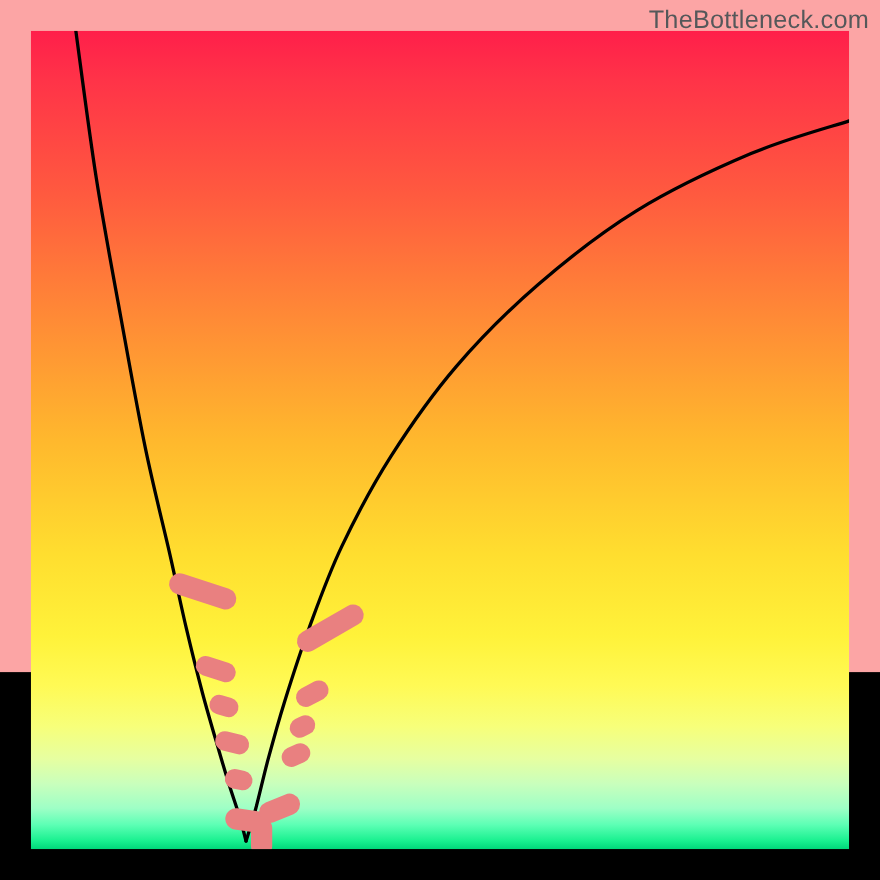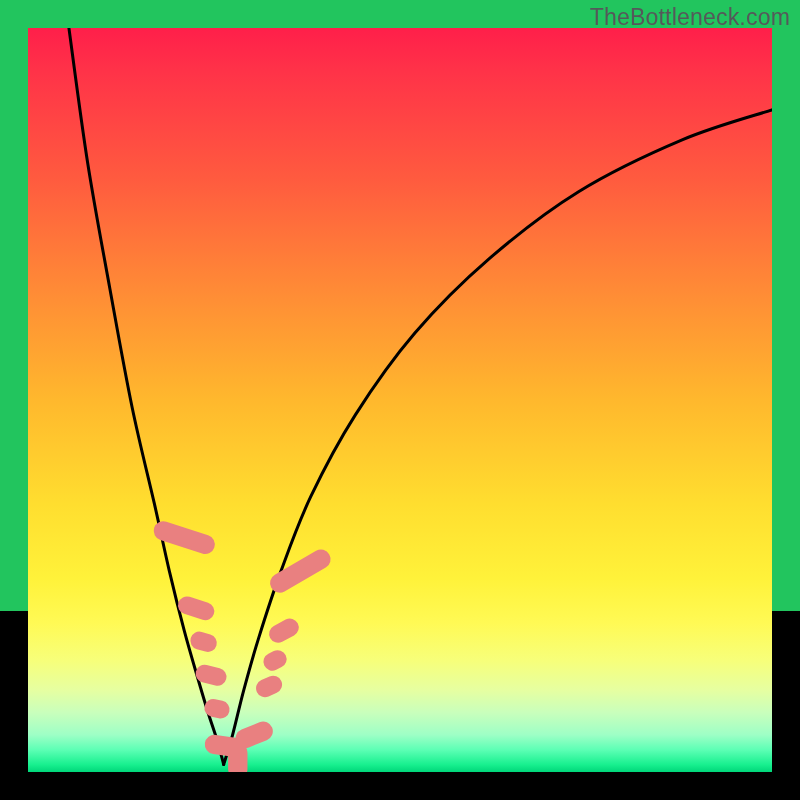--- a/index.html
+++ b/index.html
@@ -10,21 +10,21 @@
     overflow: hidden;
     background: #000;
     font-family: Arial, Helvetica, sans-serif;
   }
   .frame {
     position: absolute;
     left: 0;
     top: 0;
     width: 800px;
     height: 611px;
-    background: #22c55e;
+    background: #fca5a5;
   }
   .plot {
     position: absolute;
     left: 28px;
     top: 28px;
     width: 744px;
     height: 744px;
     overflow: hidden;
   }
   .gradient {

